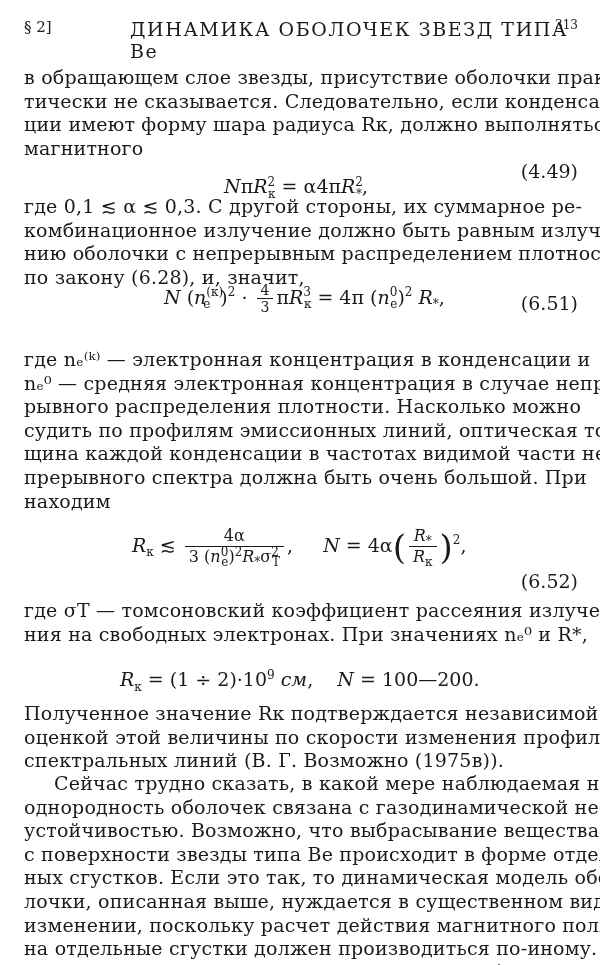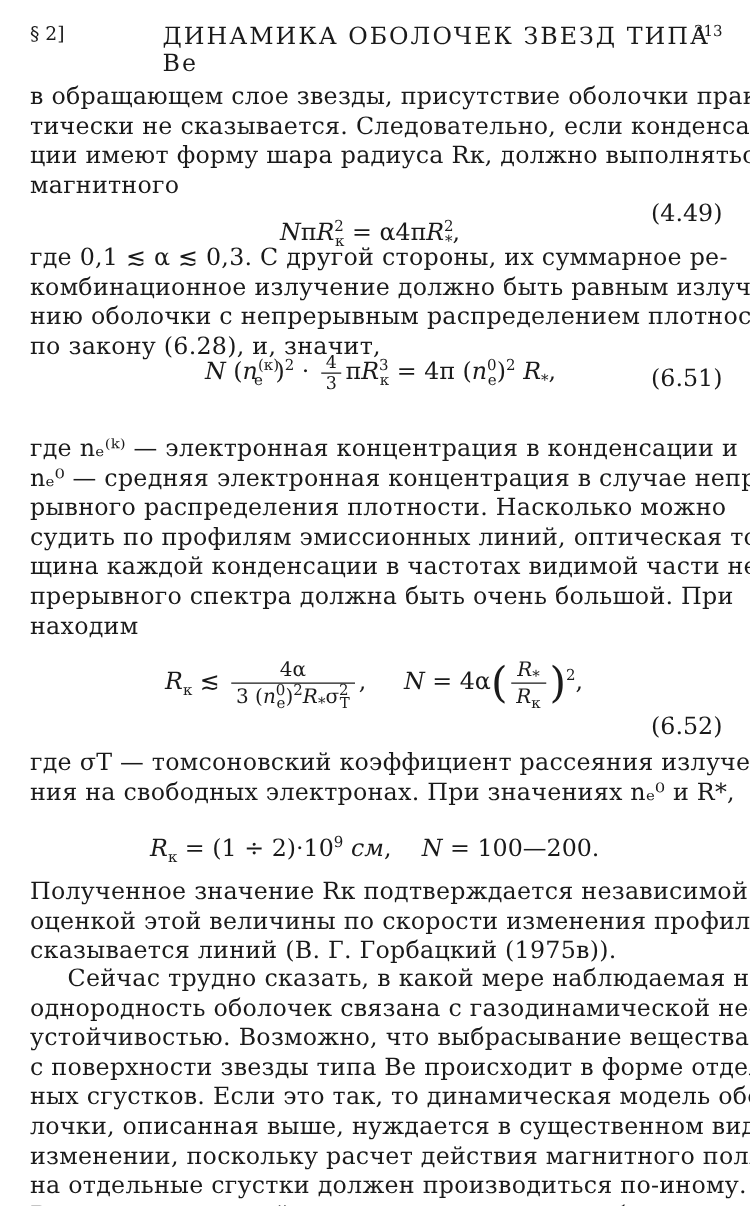--- a/index.html
+++ b/index.html
@@ -97,21 +97,21 @@
     <span class="line">ния на свободных электронах. При значениях nₑ⁰ и R*,</span>
   </div>
 
   <div class="eq" style="top:668px;">
     <span class="eq-body" style="left:96px;"><i>R</i><sub>к</sub> = (1 ÷ 2)·10<sup>9</sup> <i>см</i>,&nbsp;&nbsp;&nbsp; <i>N</i> = 100—200.</span>
   </div>
 
   <div class="body-text" style="top:702px;">
     <span class="line">Полученное значение Rк подтверждается независимой</span>
     <span class="line">оценкой этой величины по скорости изменения профилей</span>
-    <span class="line last">сказывается линий (В. Г. Горбацкий (1975в)).</span>
+    <span class="line last">спектральных линий (В. Г. Возможно (1975в)).</span>
   </div>
 
   <div class="body-text" style="top:772px;">
     <span class="line indent">Сейчас трудно сказать, в какой мере наблюдаемая не-</span>
     <span class="line">однородность оболочек связана с газодинамической не-</span>
     <span class="line">устойчивостью. Возможно, что выбрасывание вещества</span>
     <span class="line">с поверхности звезды типа Be происходит в форме отдель-</span>
     <span class="line">ных сгустков. Если это так, то динамическая модель обо-</span>
     <span class="line">лочки, описанная выше, нуждается в существенном видо-</span>
     <span class="line">изменении, поскольку расчет действия магнитного поля</span>

